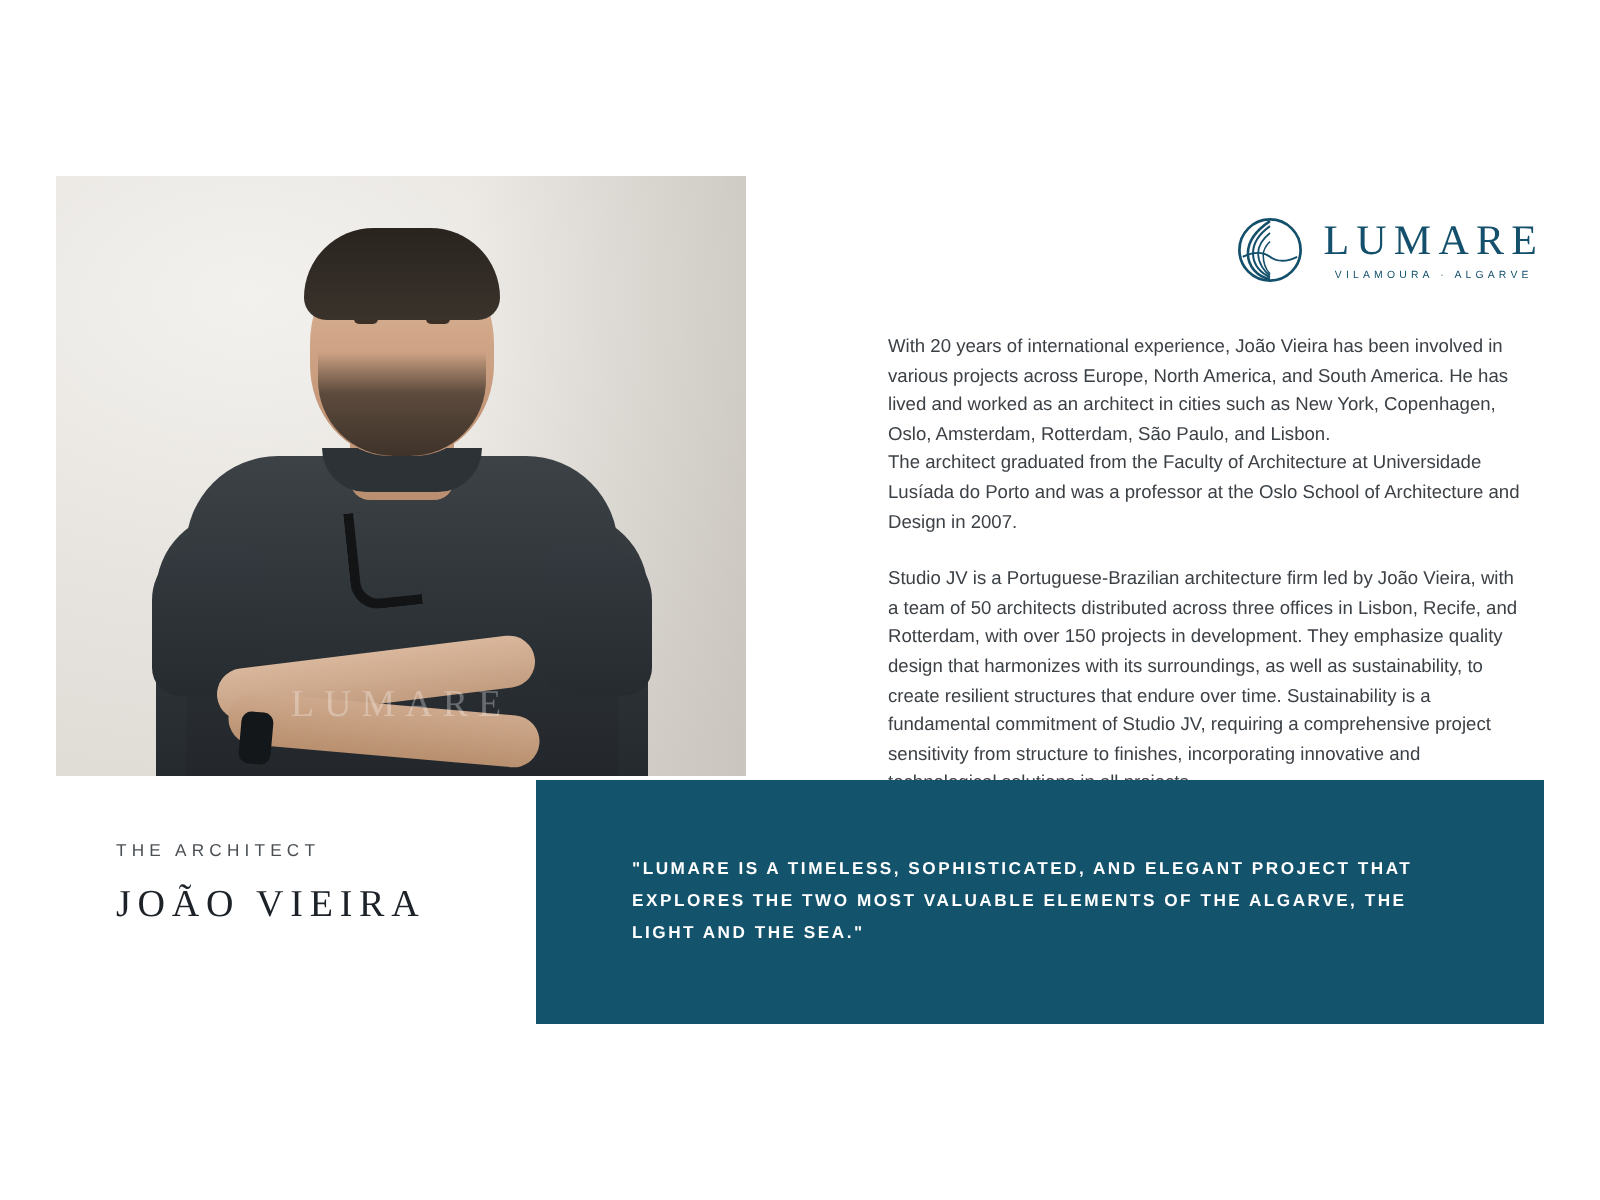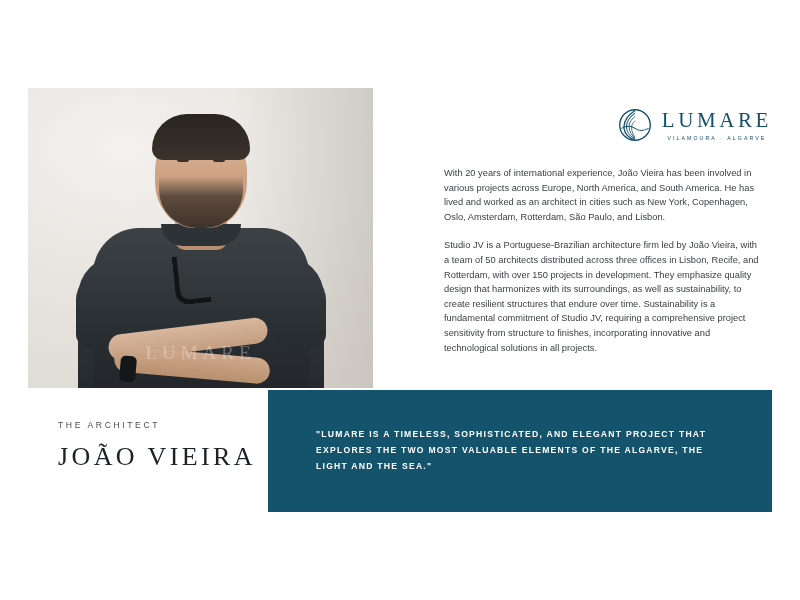--- a/index.html
+++ b/index.html
@@ -250,21 +250,21 @@
     width: 300px;
   }
   .caption-eyebrow {
     font-size: 8.6px;
     letter-spacing: 2.6px;
     color: #4a4f54;
     margin-bottom: 12px;
   }
   .caption-name {
     font-family: "Liberation Serif", serif;
-    font-size: 26px;
+    font-size: 19px;
     letter-spacing: 3.4px;
     color: #1c2227;
   }
 
   
   .quote-panel {
     position: absolute;
     left: 268px;
     top: 390px;
     width: 504px;
@@ -326,20 +326,21 @@
       </svg>
     </span>
     <span class="logo-text-wrap">
       <span class="logo-word">LUMARE</span>
       <span class="logo-sub">VILAMOURA · ALGARVE</span>
     </span>
   </div>
 
   <div class="bio">
     <p>With 20 years of international experience, João Vieira has been involved in various projects across Europe, North America, and South America. He has lived and worked as an architect in cities such as New York, Copenhagen, Oslo, Amsterdam, Rotterdam, São Paulo, and Lisbon.</p>
+    <p>The architect graduated from the Faculty of Architecture at Universidade Lusíada do Porto and was a professor at the Oslo School of Architecture and Design in 2007.</p>
     <p class="spaced">Studio JV is a Portuguese-Brazilian architecture firm led by João Vieira, with a team of 50 architects distributed across three offices in Lisbon, Recife, and Rotterdam, with over 150 projects in development. They emphasize quality design that harmonizes with its surroundings, as well as sustainability, to create resilient structures that endure over time. Sustainability is a fundamental commitment of Studio JV, requiring a comprehensive project sensitivity from structure to finishes, incorporating innovative and technological solutions in all projects.</p>
   </div>
 
   <div class="caption">
     <div class="caption-eyebrow">THE ARCHITECT</div>
     <div class="caption-name">JOÃO VIEIRA</div>
   </div>
 
   <div class="quote-panel">
     <div class="quote-text">"LUMARE IS A TIMELESS, SOPHISTICATED, AND ELEGANT PROJECT THAT EXPLORES THE TWO MOST VALUABLE ELEMENTS OF THE ALGARVE, THE LIGHT AND THE SEA."</div>

